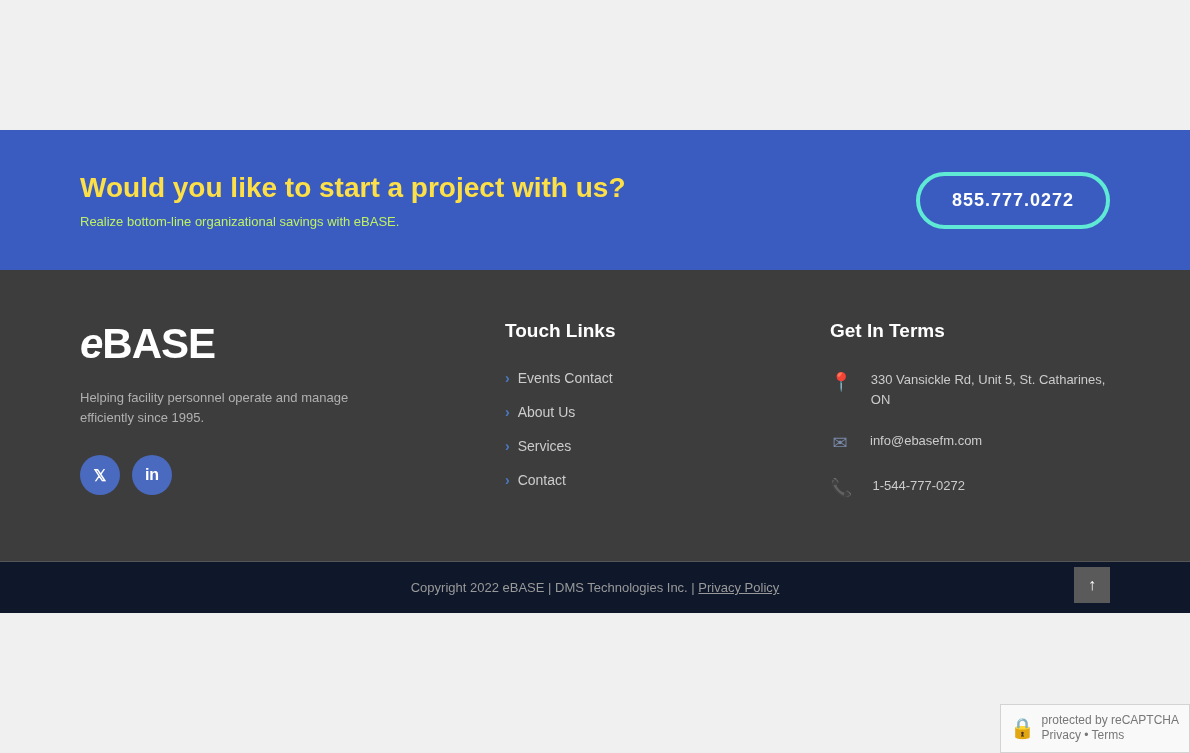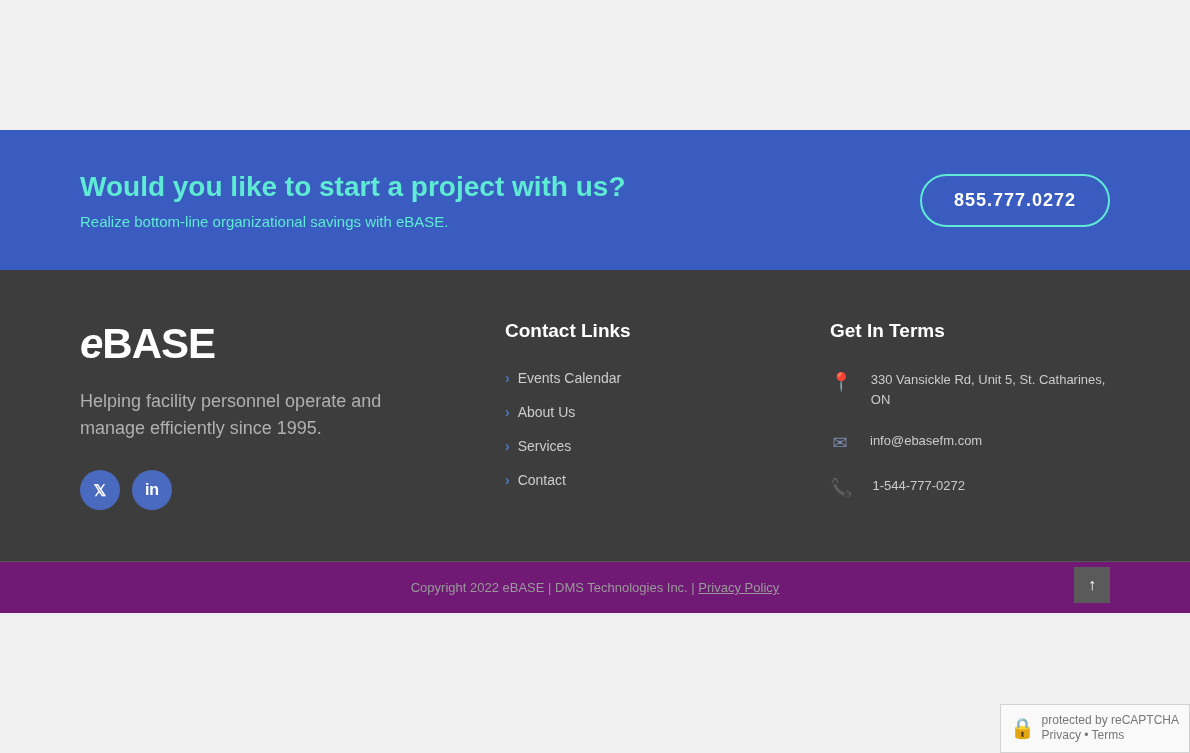--- a/index.html
+++ b/index.html
@@ -14,31 +14,31 @@
     
     .cta-section {
       background: #3a5bbf;
       padding: 40px 80px;
       display: flex;
       align-items: center;
       justify-content: space-between;
       min-height: 140px;
     }
     .cta-text h2 {
-      color: #5eead4;
+      color: #fde047;
       font-size: 28px;
       font-weight: 600;
       margin-bottom: 10px;
     }
     .cta-text p {
-      color: #5eead4;
-      font-size: 15px;
+      color: #bef264;
+      font-size: 13px;
     }
     .cta-phone-btn {
-      border: 2px solid #5eead4;
+      border: 4px solid #5eead4;
       border-radius: 30px;
       padding: 14px 32px;
       color: #ffffff;
       font-size: 18px;
       font-weight: 600;
       letter-spacing: 1px;
       background: transparent;
       cursor: pointer;
       white-space: nowrap;
     }
@@ -65,21 +65,21 @@
       color: #ffffff;
       letter-spacing: -1px;
     }
     .footer-logo .logo-e {
       font-style: italic;
       font-weight: 900;
       color: #ffffff;
     }
     .footer-tagline {
       color: #b0b0b0;
-      font-size: 18px;
+      font-size: 13px;
       margin-bottom: 28px;
       line-height: 1.5;
     }
     .social-icons {
       display: flex;
       gap: 12px;
     }
     .social-icon {
       width: 40px;
       height: 40px;
@@ -141,21 +141,21 @@
     }
     .contact-text {
       color: #cccccc;
       font-size: 13px;
       line-height: 1.5;
       margin-left: 8px;
     }
 
     
     .footer-bottom {
-      background: #701a75;
+      background: #0f172a;
       border-top: 1px solid #555555;
       padding: 18px 80px;
       display: flex;
       justify-content: center;
       align-items: center;
       position: relative;
     }
     .footer-copyright {
       color: #999999;
       font-size: 13px;
@@ -234,25 +234,25 @@
       <div class="social-icon">
         <span>𝕏</span>
       </div>
       <div class="social-icon">
         <span>in</span>
       </div>
     </div>
   </div>
 
   <div class="footer-links">
-    <h3 class="footer-col-title">Contact Links</h3>
+    <h3 class="footer-col-title">Touch Links</h3>
 
     <div class="footer-link-item">
       <span class="footer-link-chevron">›</span>
-      <span class="footer-link-label">Events Calendar</span>
+      <span class="footer-link-label">Events Contact</span>
     </div>
 
     <div class="footer-link-item">
       <span class="footer-link-chevron">›</span>
       <span class="footer-link-label">About Us</span>
     </div>
 
     <div class="footer-link-item">
       <span class="footer-link-chevron">›</span>
       <span class="footer-link-label">Services</span>

